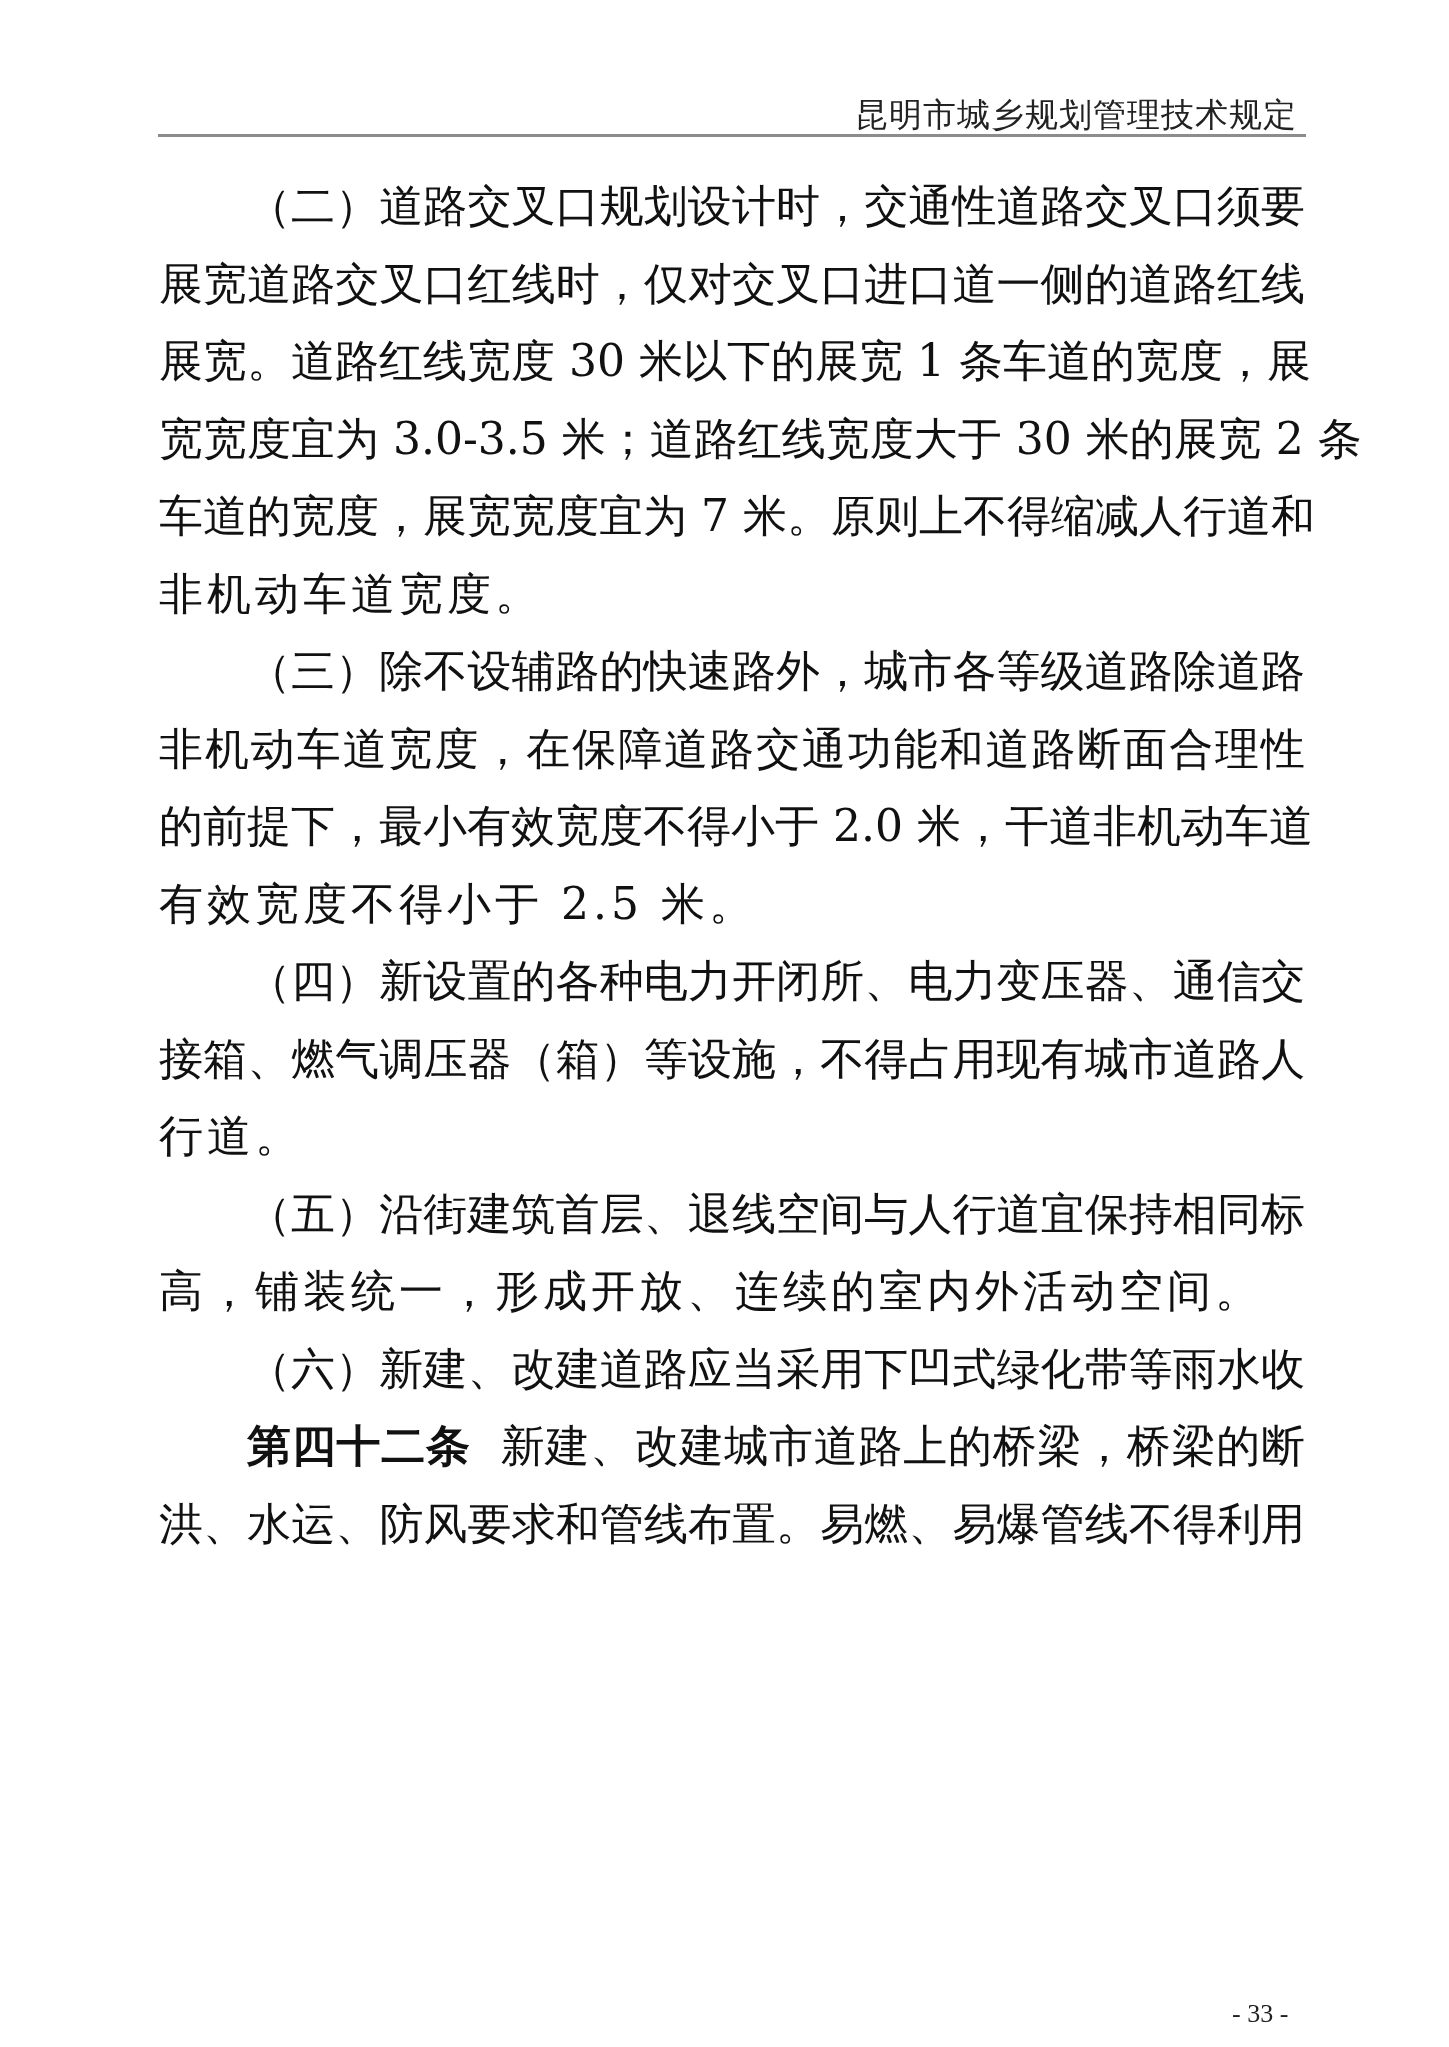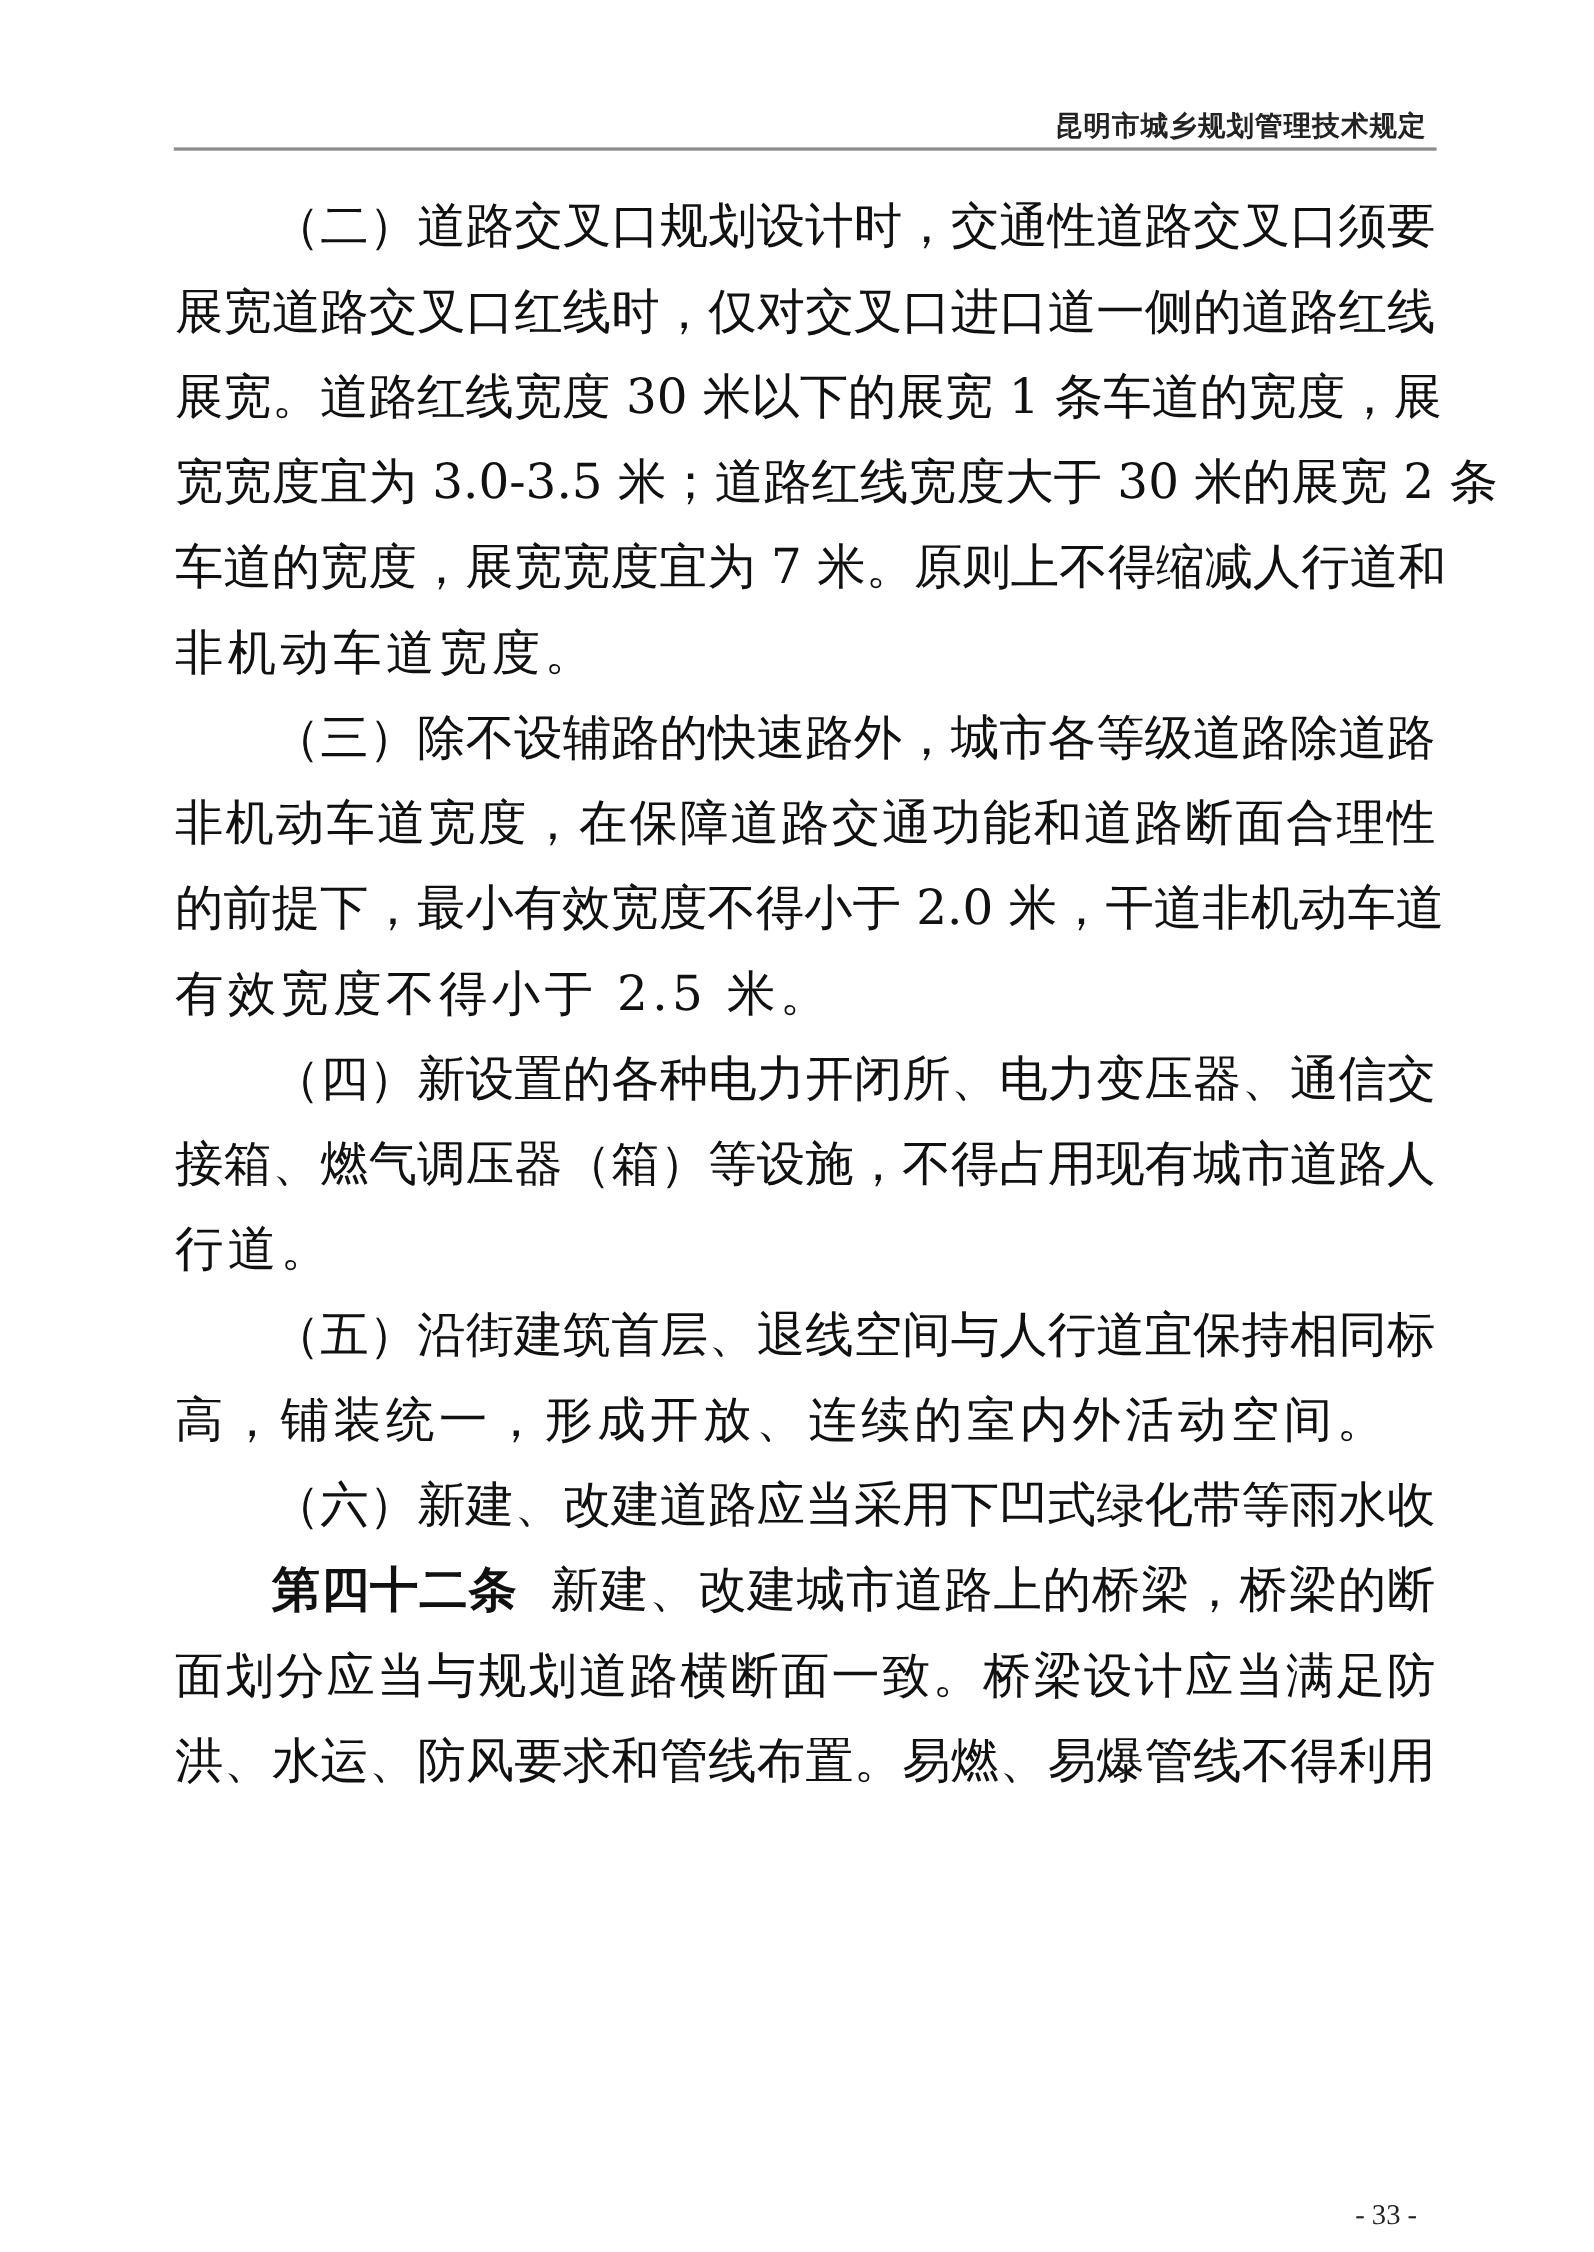--- a/index.html
+++ b/index.html
@@ -1,19 +1,19 @@
 <!DOCTYPE html>
 <html><head>
 <meta charset="utf-8">
 <style>
   html, body { margin: 0; padding: 0; background: #ffffff; }
   body { width: 1449px; height: 2047px; position: relative; overflow: hidden;
          font-family: "DejaVu Serif", "Liberation Serif", serif; color: #111; }
-  .running-header { position: absolute; top: 100px; right: 152px; font-size: 25px;
-                    letter-spacing: 1px; color: #222; line-height: 30px; font-weight: bold; }
+  .running-header { position: absolute; top: 100px; right: 152px; font-size: 33px;
+                    letter-spacing: 1px; color: #222; line-height: 30px; }
   .header-rule { position: absolute; top: 134px; left: 158px; width: 1148px; height: 3px; background: #8c8c8c; }
   .body { position: absolute; top: 167px; left: 159px; width: 1146px; }
   .line { height: 77.5px; line-height: 77.5px; font-size: 44px; white-space: nowrap;
           text-align: justify; text-align-last: justify; letter-spacing: 0px; }
   .line.last { text-align-last: left; letter-spacing: 4px; }
   .line.indent { padding-left: 88px; }
   .bold { font-family: "DejaVu Sans", "Liberation Sans", sans-serif; font-weight: bold; margin-right: 30px; }
   .page-number { position: absolute; top: 1999px; left: 1232px; font-size: 26px; color: #222;
                  font-family: "Liberation Serif", serif; }
 </style>
@@ -36,17 +36,16 @@
   <div class="line last">有效宽度不得小于 2.5 米。</div>
   <div class="line indent">（四）新设置的各种电力开闭所、电力变压器、通信交</div>
   <div class="line">接箱、燃气调压器（箱）等设施，不得占用现有城市道路人</div>
   <div class="line last">行道。</div>
   <div class="line indent">（五）沿街建筑首层、退线空间与人行道宜保持相同标</div>
   <div class="line last">高，铺装统一，形成开放、连续的室内外活动空间。</div>
   <div class="line indent">（六）新建、改建道路应当采用下凹式绿化带等雨水收</div>
   <div class="line indent">
     <span class="bold">第四十二条</span><span>新建、改建城市道路上的桥梁，桥梁的断</span>
   </div>
-  <div class="line">面划分应当与规划道路横断面一致。桥梁设计应当满足防</div>
   <div class="line">洪、水运、防风要求和管线布置。易燃、易爆管线不得利用</div>
 </div>
 
 <div class="page-number">- 33 -</div>
 
 </body></html>

